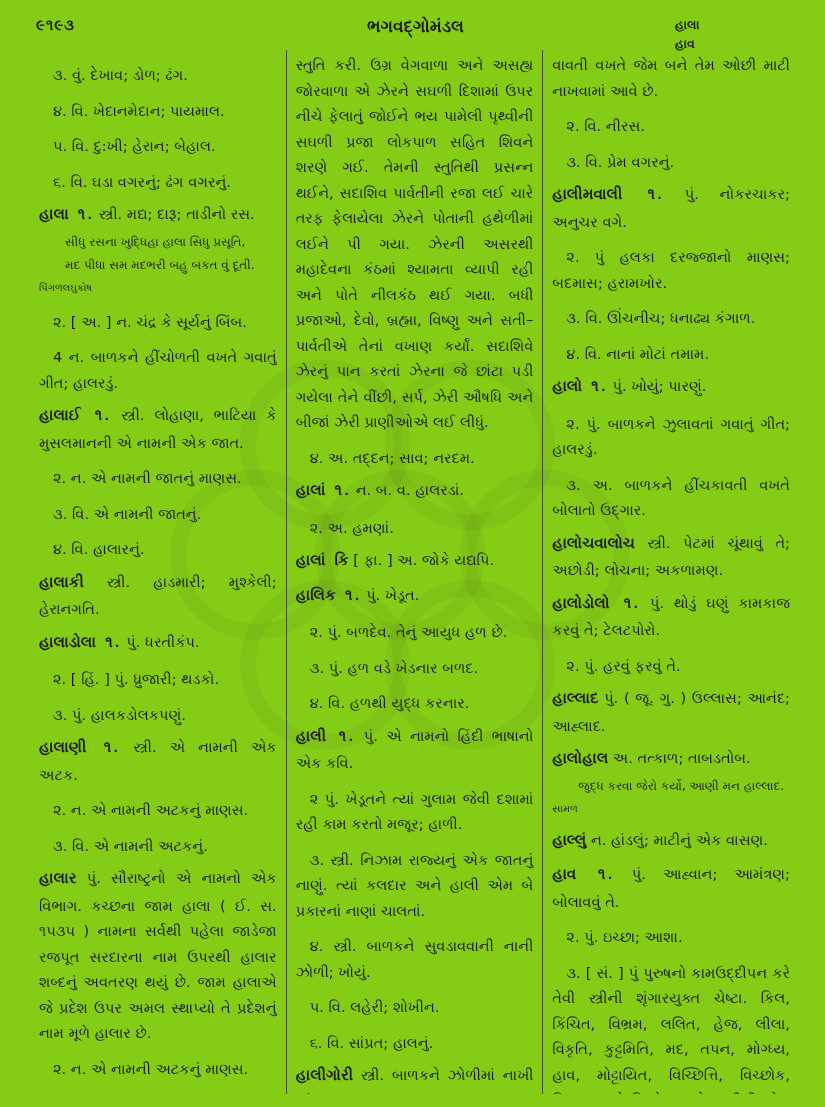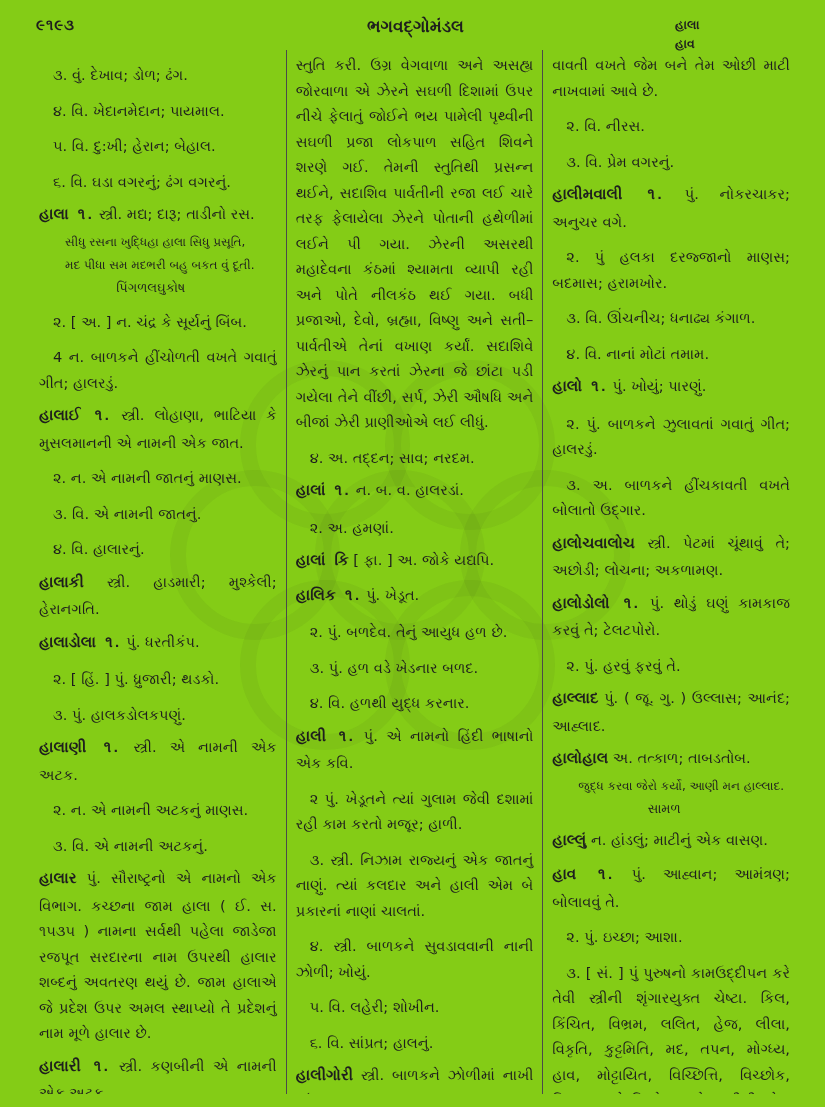--- a/index.html
+++ b/index.html
@@ -47,21 +47,21 @@
     line-height:25.5px;
     text-align:justify;
   }
   .column + .column{border-left:1px solid #4a4a4a;}
   .block{margin:0;}
   .entry{margin-top:7px;}
   .entry .head{font-weight:bold;font-size:15.2px;font-family:Liberation Mono, monospace;}
   .sense{margin-top:10px;text-indent:14px;}
   .para{margin-top:0;}
   .verse{margin-top:2px;padding-left:26px;font-size:12px;line-height:23px;}
-  .attribution{text-align:center;font-size:13px;padding-right:14px;margin-top:0;line-height:22px;}
+  .attribution{text-align:left;font-size:10px;padding-right:14px;margin-top:0;line-height:22px;}
 </style>
 </head>
 <body>
 
 <div class="page">
 
   <div class="header">
     <div class="page-number">૯૧૯૩</div>
     <div class="book-title">ભગવદ્ગોમંડલ</div>
     <div class="guide-words">
@@ -99,21 +99,20 @@
         <p class="block sense">૩. વિ. એ નામની જાતનું.</p>
         <p class="block sense">૪. વિ. હાલારનું.</p>
         <p class="block entry"><b class="head">હાલાકી</b><span> સ્ત્રી. હાડમારી; મુશ્કેલી; હેરાનગતિ.</span></p>
         <p class="block entry"><b class="head">હાલાડોલા ૧.</b><span> પું. ધરતીકંપ.</span></p>
         <p class="block sense">૨. [ હિં. ] પું. ધ્રુજારી; થડકો.</p>
         <p class="block sense">૩. પું. હાલકડોલકપણું.</p>
         <p class="block entry"><b class="head">હાલાણી ૧.</b><span> સ્ત્રી. એ નામની એક અટક.</span></p>
         <p class="block sense">૨. ન. એ નામની અટકનું માણસ.</p>
         <p class="block sense">૩. વિ. એ નામની અટકનું.</p>
         <p class="block entry"><b class="head">હાલાર</b><span> પું. સૌરાષ્ટ્રનો એ નામનો એક વિભાગ. કચ્છના જામ હાલા ( ઈ. સ. ૧૫૩૫ ) નામના સર્વથી પહેલા જાડેજા રજપૂત સરદારના નામ ઉપરથી હાલાર શબ્દનું અવતરણ થયું છે. જામ હાલાએ જે પ્રદેશ ઉપર અમલ સ્થાપ્યો તે પ્રદેશનું નામ મૂળે હાલાર છે.</span></p>
-        <p class="block entry"><b class="head">હાલારી ૧.</b><span> સ્ત્રી. કણબીની એ નામની એક અટક.</span></p>
         <p class="block sense">૨. ન. એ નામની અટકનું માણસ.</p>
         <p class="block sense">૩. વિ. એ નામની અટકનું.</p>
         <p class="block sense">૪ વિ. હાલારમાં રહેવાવાળું.</p>
       </div>
       <div class="column">
         <p class="block para">સ્તુતિ કરી. ઉગ્ર વેગવાળા અને અસહ્ય જોરવાળા એ ઝેરને સઘળી દિશામાં ઉપર નીચે ફેલાતું જોઈને ભય પામેલી પૃથ્વીની સઘળી પ્રજા લોકપાળ સહિત શિવને શરણે ગઈ. તેમની સ્તુતિથી પ્રસન્ન થઈને, સદાશિવ પાર્વતીની રજા લઈ ચારે તરફ ફેલાયેલા ઝેરને પોતાની હથેળીમાં લઈને પી ગયા. ઝેરની અસરથી મહાદેવના કંઠમાં શ્યામતા વ્યાપી રહી અને પોતે નીલકંઠ થઈ ગયા. બધી પ્રજાઓ, દેવો, બ્રહ્મા, વિષ્ણુ અને સતી–પાર્વતીએ તેનાં વખાણ કર્યાં. સદાશિવે ઝેરનું પાન કરતાં ઝેરના જે છાંટા પડી ગયેલા તેને વીંછી, સર્પ, ઝેરી ઔષધિ અને બીજાં ઝેરી પ્રાણીઓએ લઈ લીધું.</p>
         <p class="block sense">૪. અ. તદ્દન; સાવ; નરદમ.</p>
         <p class="block entry"><b class="head">હાલાં ૧.</b><span> ન. બ. વ. હાલરડાં.</span></p>
         <p class="block sense">૨. અ. હમણાં.</p>
         <p class="block entry"><b class="head">હાલાં કિ</b><span> [ ફા. ] અ. જોકે યદ્યપિ.</span></p>

